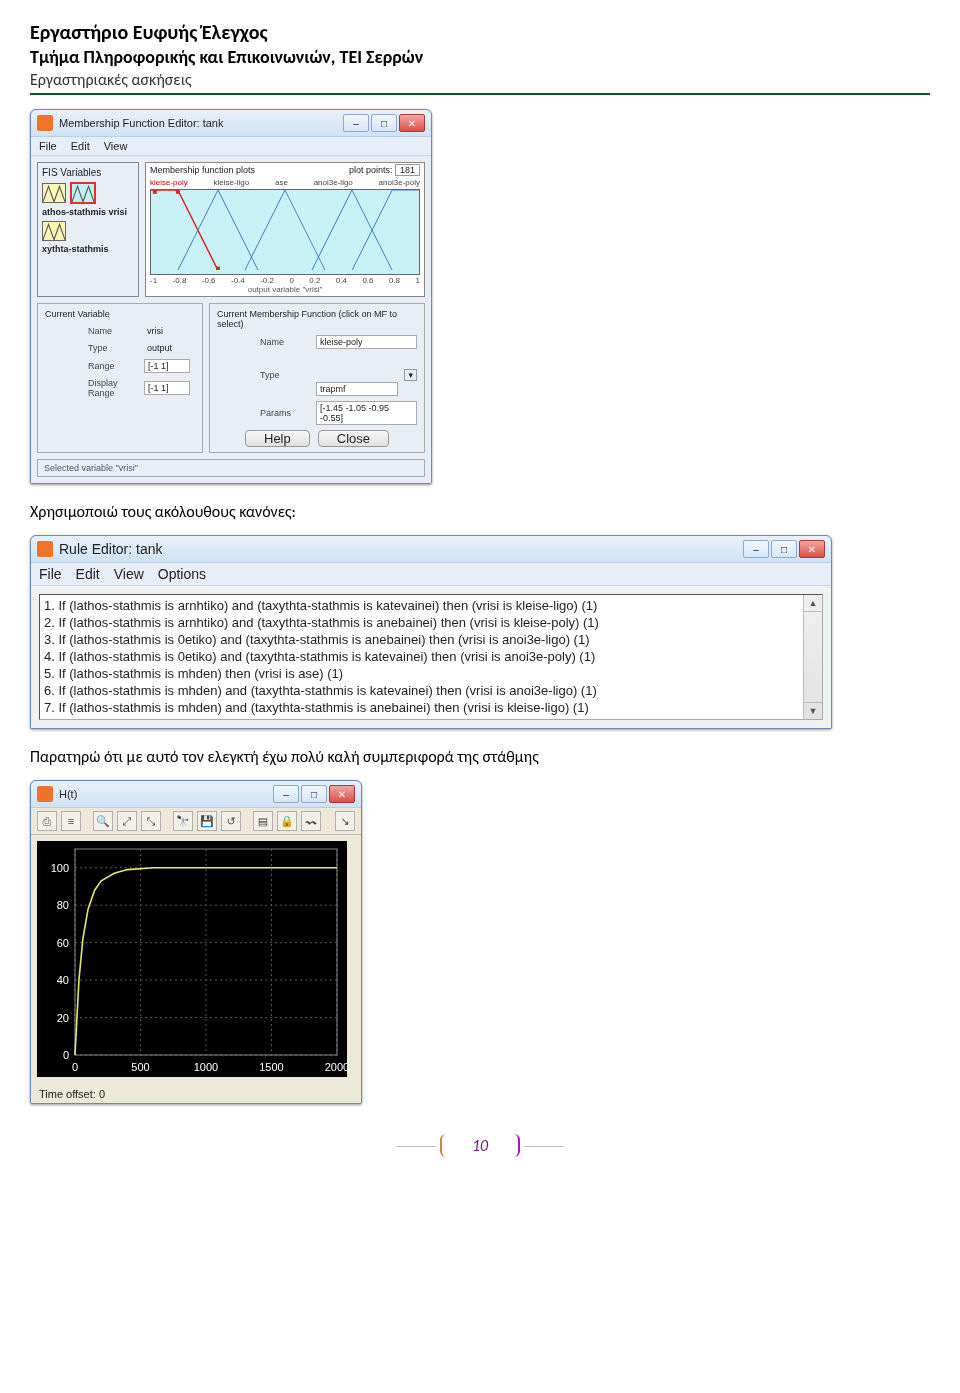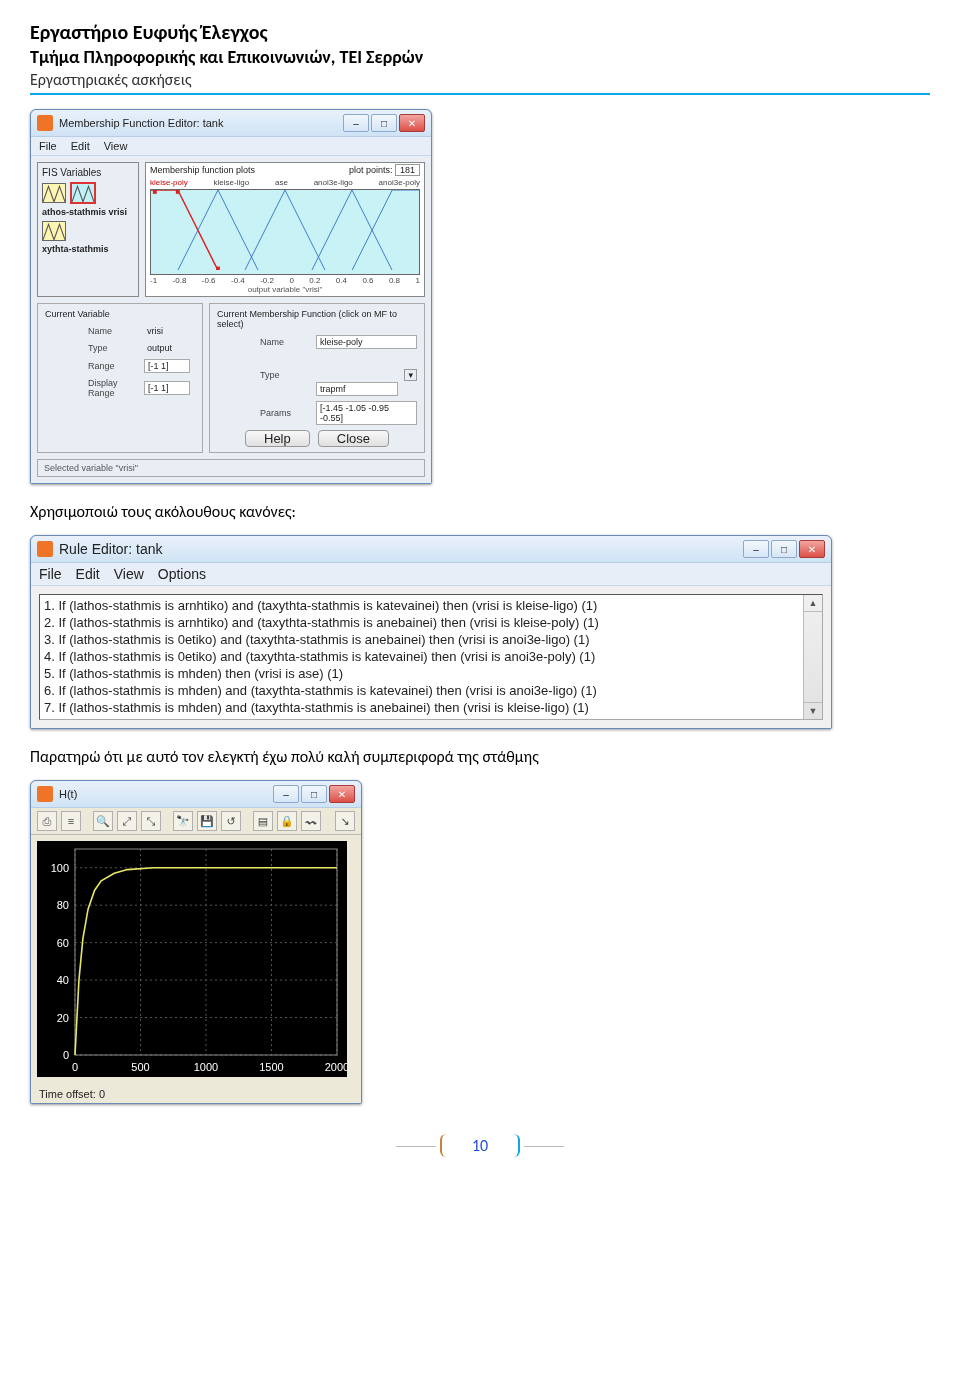--- a/index.html
+++ b/index.html
@@ -6,21 +6,21 @@
     margin: 0;
     font-family: Calibri, Arial, sans-serif;
     background: #fff;
     color: #000;
     width: 960px;
   }
   .page {
     padding: 20px 30px 20px 30px;
   }
   .doc-header {
-    border-bottom: 2px solid #0ea5e9;
+    border-bottom: 2px solid #14532d;
     padding-bottom: 4px;
     margin-bottom: 14px;
   }
   .doc-header h1 {
     font-size: 20px;
     font-weight: 700;
     margin: 0 0 2px 0;
   }
   .doc-header h2 {
     font-size: 18px;
@@ -225,25 +225,26 @@
   }
 
   
   .footer {
     margin-top: 30px;
     text-align:center;
   }
   .footer .pn {
     display:inline-block;
     border-left: 2px solid #c5833c;
-    border-right: 2px solid #0ea5e9;
+    border-right: 2px solid #a21caf;
     border-radius: 6px;
     padding: 2px 30px;
-    color:#1d4ed8;
+    color:#701a75;
     position:relative;
+    font-style:italic;
   }
   .footer .pn::before, .footer .pn::after{
     content:"";
     position:absolute;
     top:50%;
     width:40px;
     border-top:1px solid #bbb;
   }
   .footer .pn::before{ right:100%; margin-right:6px;}
   .footer .pn::after{ left:100%; margin-left:6px;}

